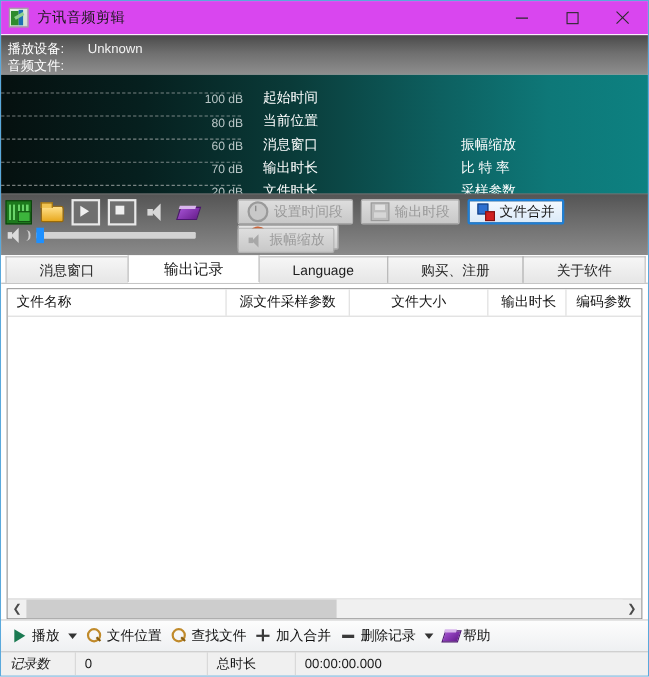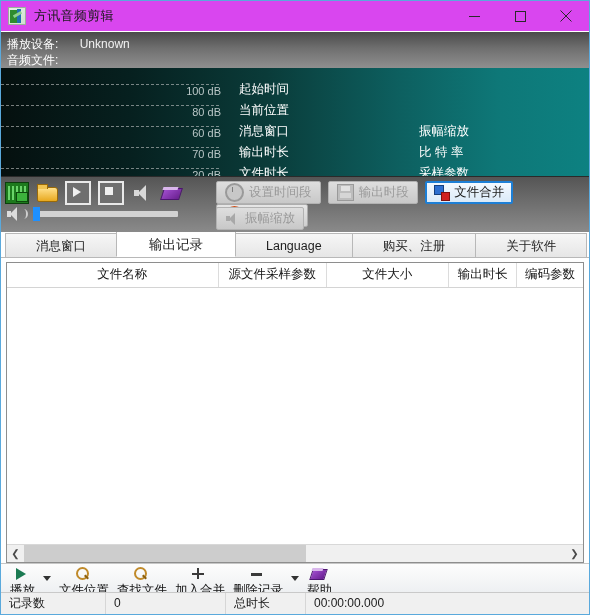--- a/index.html
+++ b/index.html
@@ -392,21 +392,21 @@
     height: 24px;
     line-height: 23px;
     font-size: 12.5px;
     color: #141414;
     border-right: 1px solid #dcdcdc;
     box-sizing: border-box;
     white-space: nowrap;
     overflow: hidden;
     padding: 0 8px;
   }
-  .lv-col.c0 { width: 205px; text-align: center; margin-left: 20px; }
+  .lv-col.c0 { width: 205px; text-align: left; }
   .lv-col.c1 { width: 115px; text-align: center; }
   .lv-col.c2 { width: 130px; text-align: center; }
   .lv-col.c3 { width: 72px; text-align: right; }
   .lv-col.c4 { width: 70px; text-align: center; border-right: none; }
   .lv-body {
     flex: 1 1 auto;
     background: #ffffff;
   }
   .hscroll {
     height: 17px;
@@ -450,21 +450,20 @@
   }
   .cmd {
     display: inline-flex;
     align-items: center;
     height: 24px;
     font-size: 12.5px;
     color: #111111;
     white-space: nowrap;
     margin-right: 2px;
     padding: 0 3px;
-    flex-direction: column;
   }
   .cmd .ci { width: 16px; height: 16px; margin-right: 3px; position: relative; flex: none; }
   .ci-play::after {
     content:""; position:absolute; left:3px; top:2px;
     border-left: 10px solid #1b7a52;
     border-top: 6px solid transparent;
     border-bottom: 6px solid transparent;
   }
   .caret {
     width: 14px; height: 20px; position: relative; flex:none; margin-right: 2px;
@@ -525,21 +524,21 @@
   }
   .sb-cell {
     height: 21px;
     line-height: 20px;
     box-sizing: border-box;
     padding-left: 8px;
     border-right: 1px solid #d6d6d6;
     white-space: nowrap;
     overflow: hidden;
   }
-  .sb-cell.k1 { width: 105px; }
+  .sb-cell.k1 { width: 68px; font-style: italic; }
   .sb-cell.v1 { width: 120px; }
   .sb-cell.k2 { width: 80px; }
   .sb-cell.v2 { width: 160px; border-right: none; }
 </style>
 </head>
 <body>
 
 <div class="app-window">
 
   <div class="titlebar">

